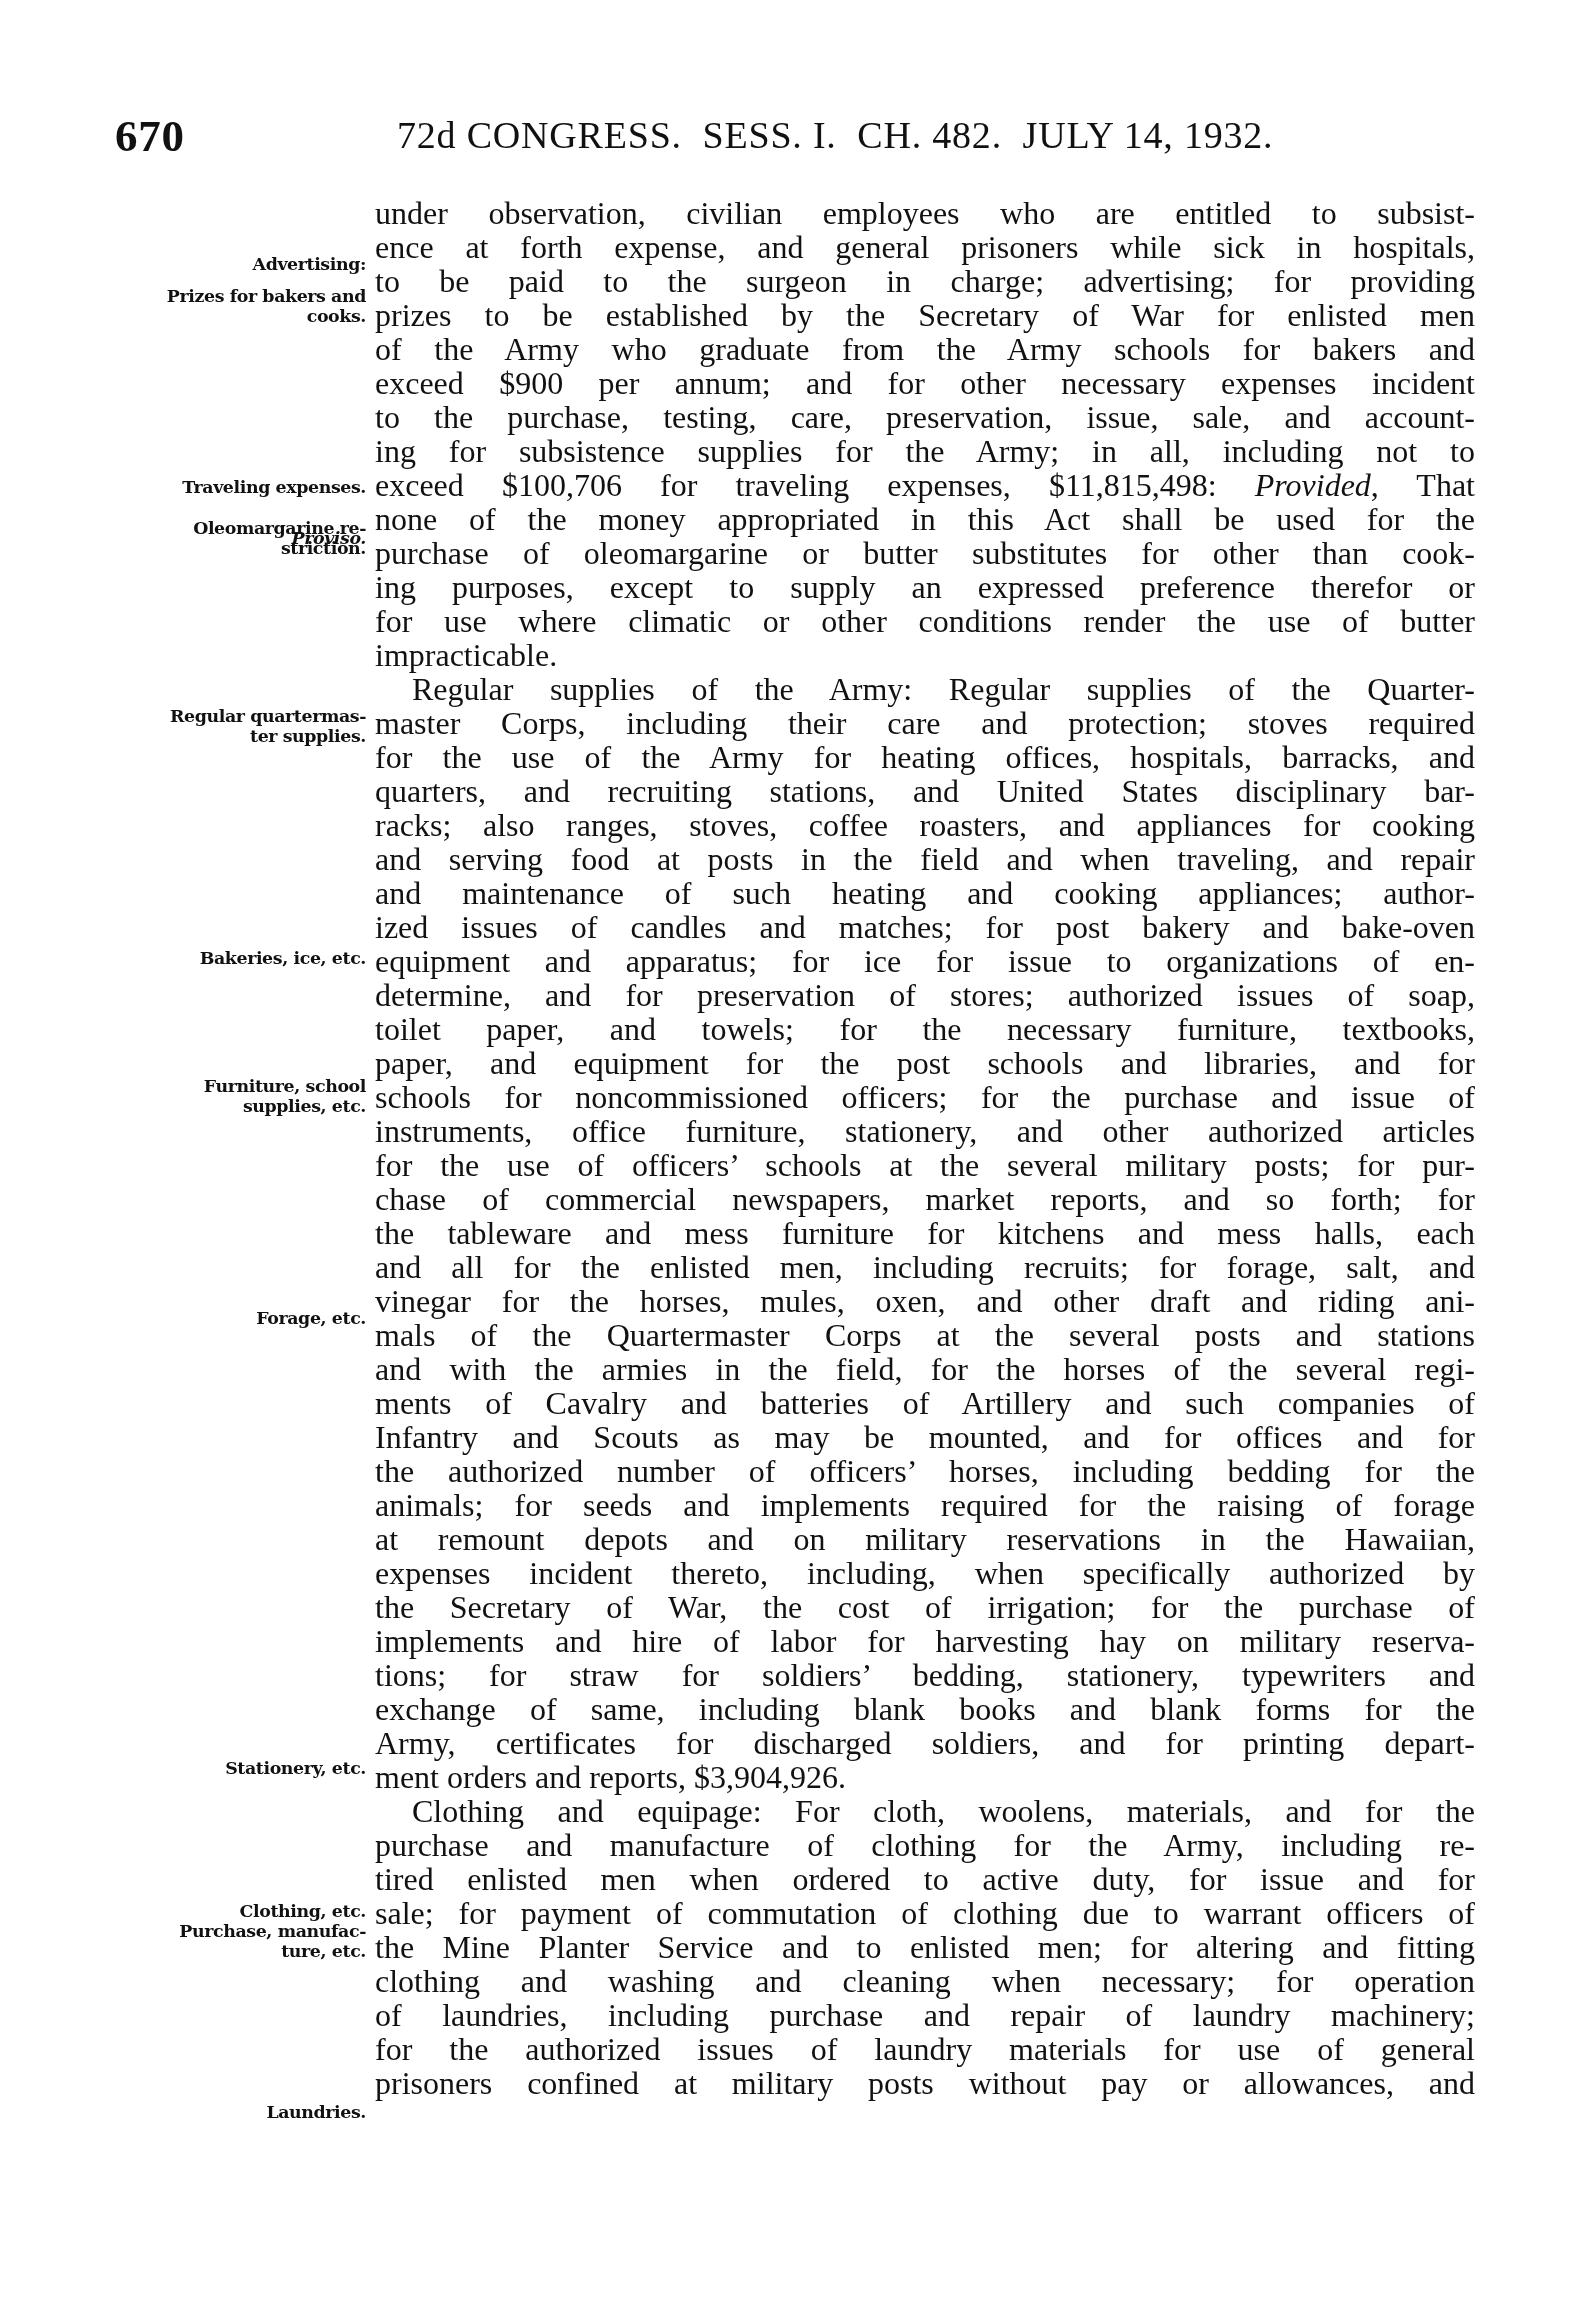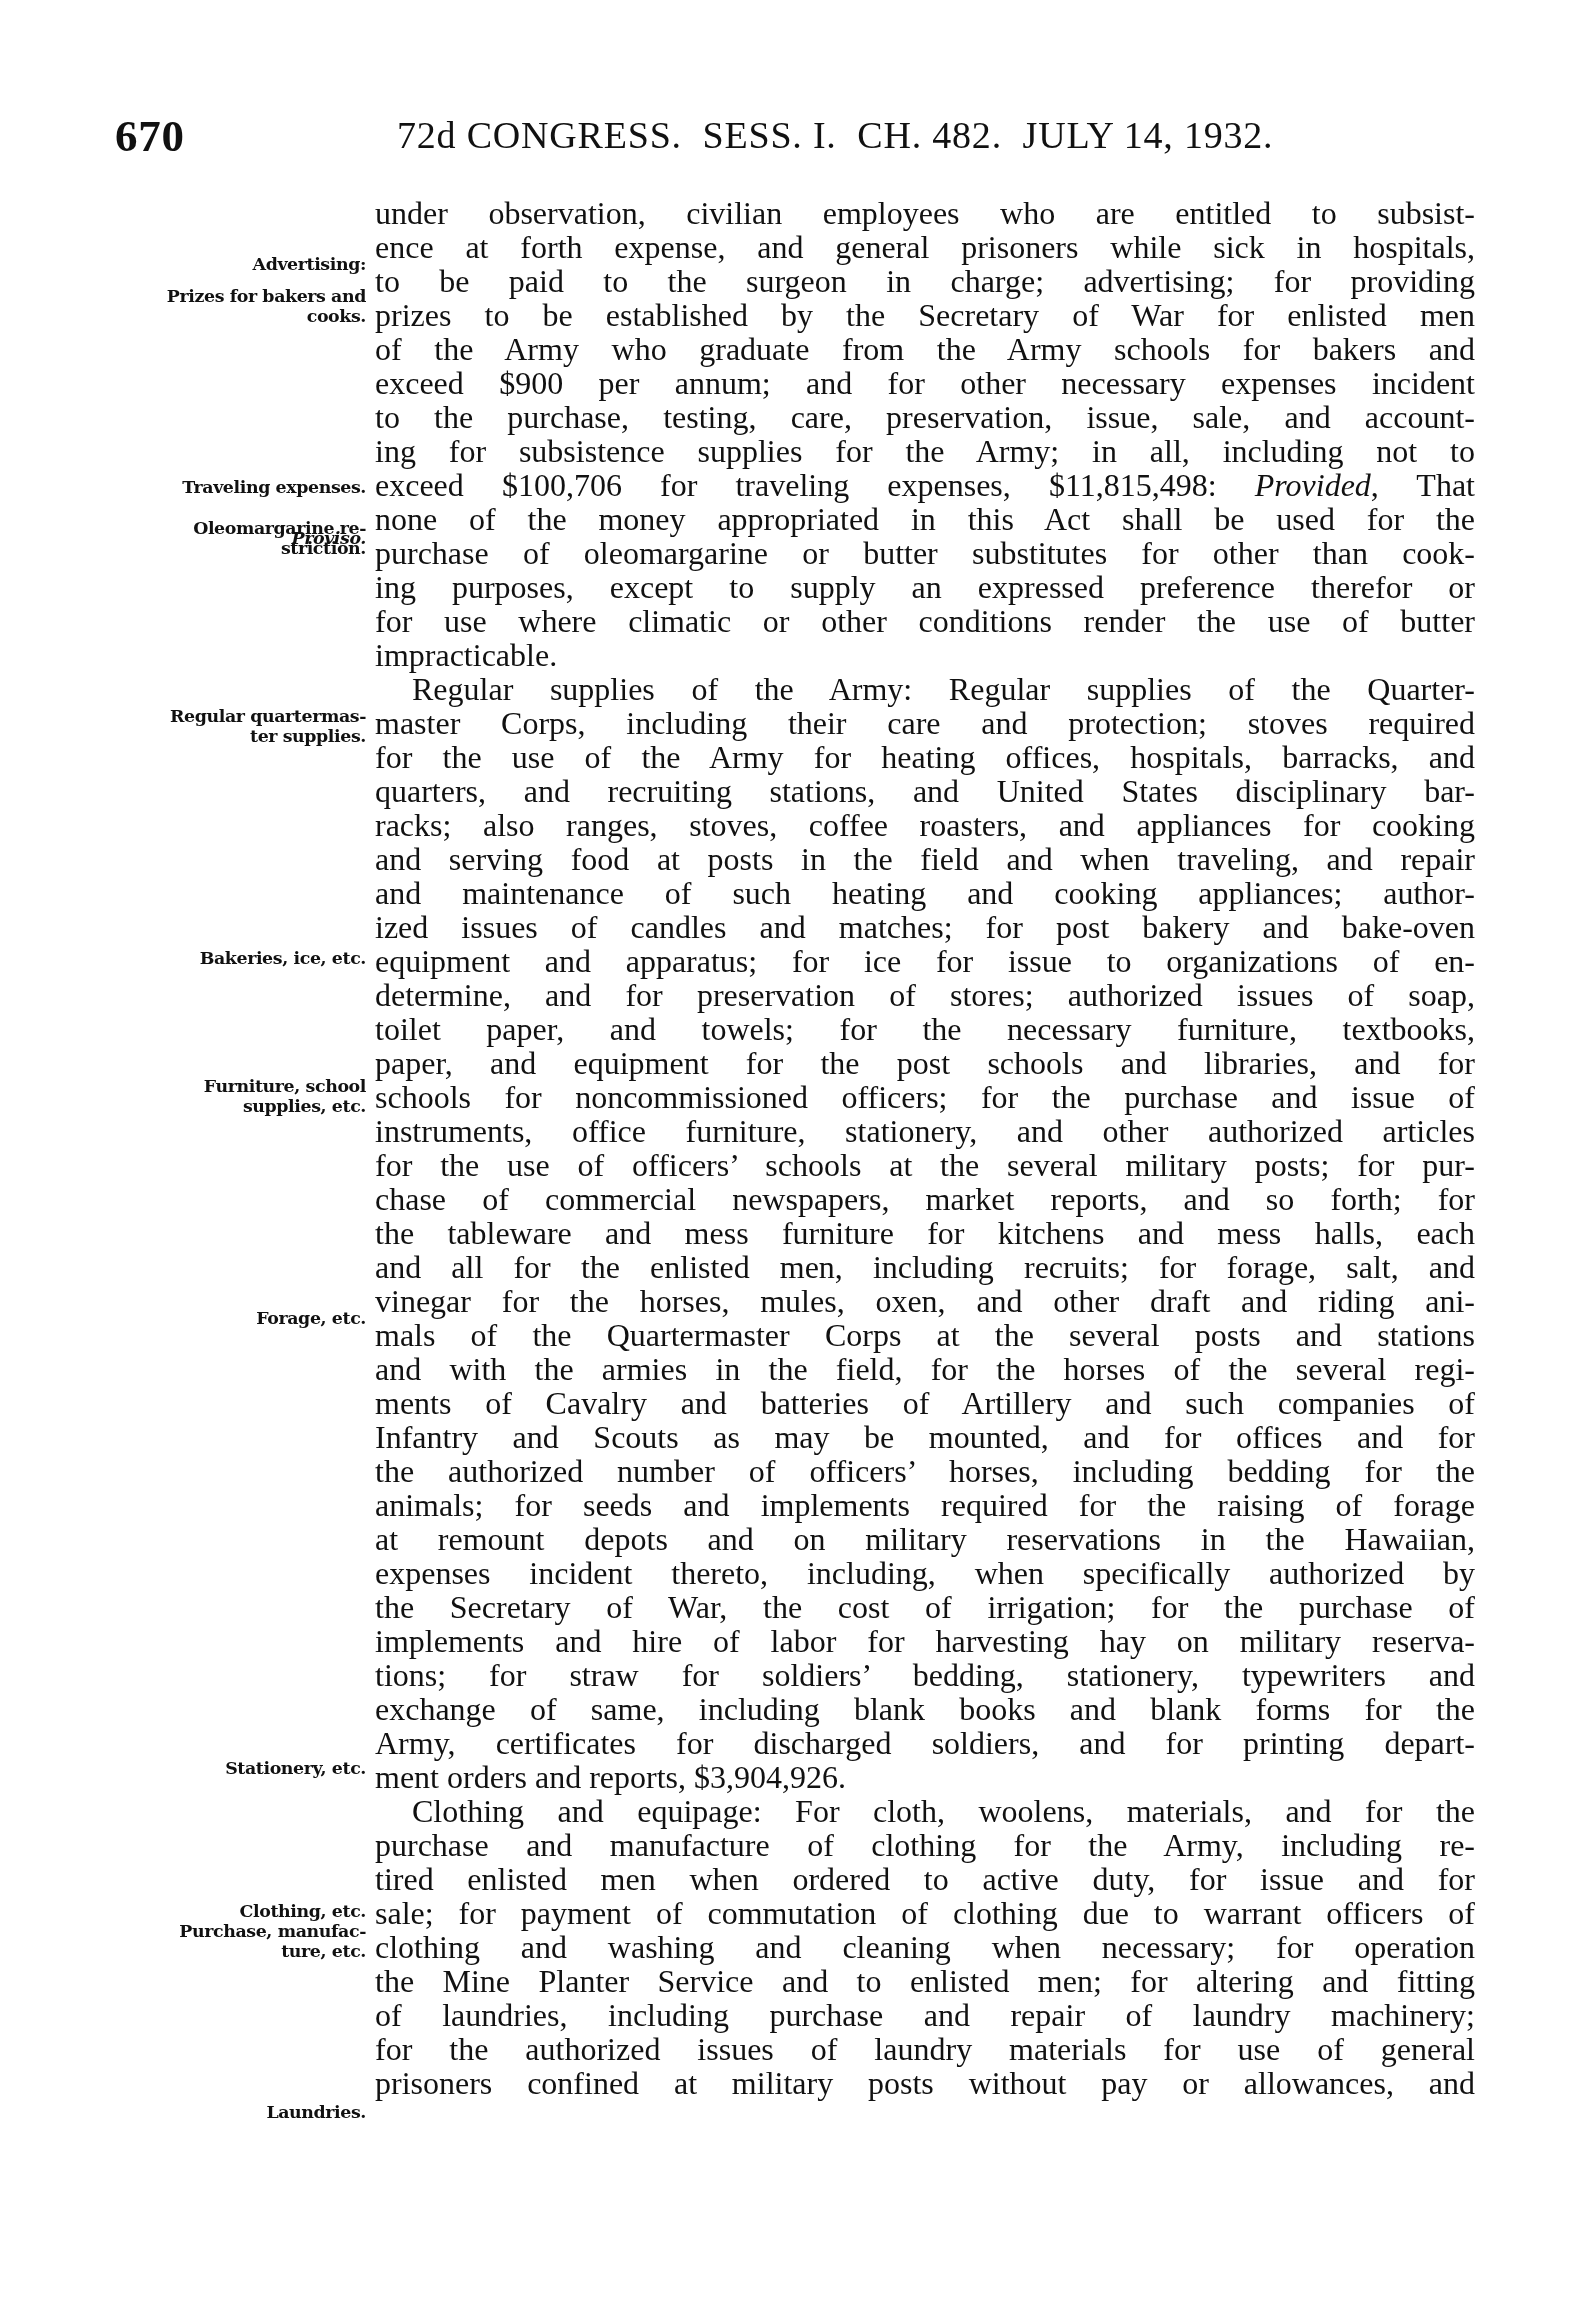--- a/index.html
+++ b/index.html
@@ -103,20 +103,20 @@
       <div class="line">the Secretary of War, the cost of irrigation; for the purchase of</div>
       <div class="line">implements and hire of labor for harvesting hay on military reserva-</div>
       <div class="line">tions; for straw for soldiers’ bedding, stationery, typewriters and</div>
       <div class="line">exchange of same, including blank books and blank forms for the</div>
       <div class="line">Army, certificates for discharged soldiers, and for printing depart-</div>
       <div class="line last">ment orders and reports, $3,904,926.</div>
       <div class="line indent">Clothing and equipage: For cloth, woolens, materials, and for the</div>
       <div class="line">purchase and manufacture of clothing for the Army, including re-</div>
       <div class="line">tired enlisted men when ordered to active duty, for issue and for</div>
       <div class="line">sale; for payment of commutation of clothing due to warrant officers of</div>
+      <div class="line">the Mine Planter Service and to enlisted men; for altering and fitting</div>
       <div class="line">clothing and washing and cleaning when necessary; for operation</div>
-      <div class="line">the Mine Planter Service and to enlisted men; for altering and fitting</div>
       <div class="line">of laundries, including purchase and repair of laundry machinery;</div>
       <div class="line">for the authorized issues of laundry materials for use of general</div>
       <div class="line">prisoners confined at military posts without pay or allowances, and</div>
     </div>
 </div>
 
 
 </body></html>

